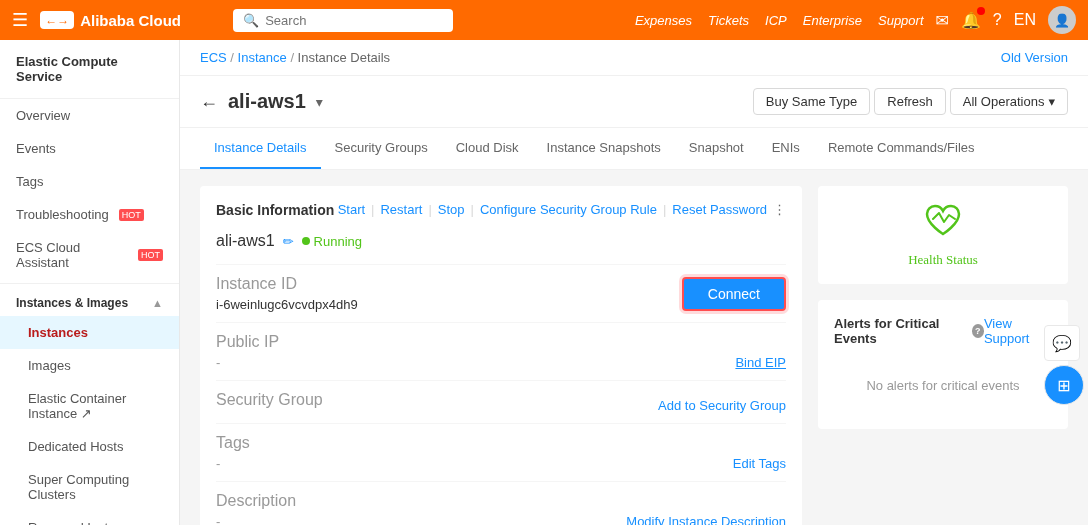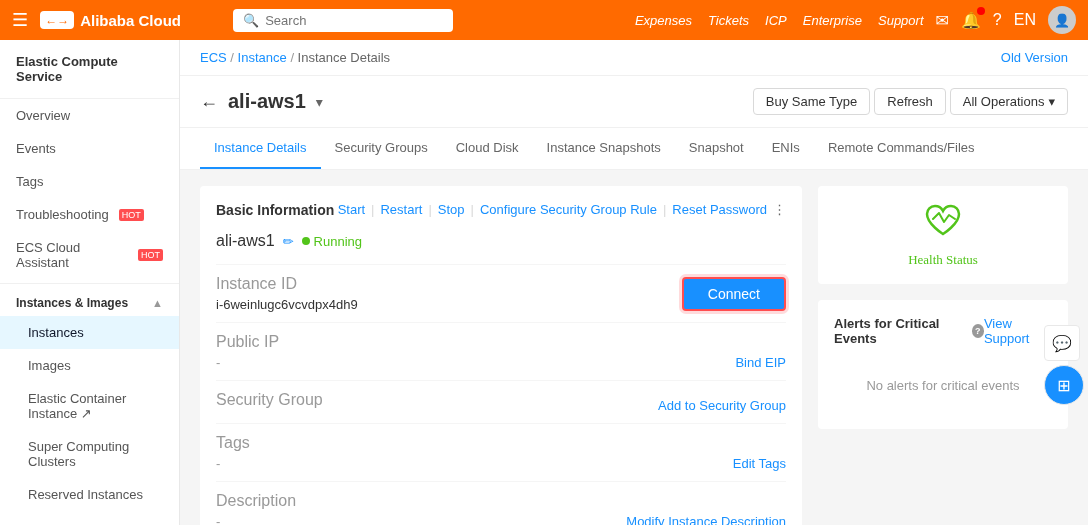--- a/index.html
+++ b/index.html
@@ -21,21 +21,21 @@
     .badge { position: absolute; top: -4px; right: -4px; background: #f00; border-radius: 50%; width: 8px; height: 8px; }
     .avatar { width: 28px; height: 28px; border-radius: 50%; background: #ccc; display: flex; align-items: center; justify-content: center; cursor: pointer; overflow: hidden; }
 
     
     .layout { display: flex; margin-top: 40px; height: calc(100vh - 40px); }
 
     
     .sidebar { width: 180px; background: white; border-right: 1px solid #e8e8e8; overflow-y: auto; flex-shrink: 0; }
     .sidebar-header { padding: 14px 16px; font-size: 13px; font-weight: 600; color: #333; border-bottom: 1px solid #f0f0f0; }
     .sidebar-item { padding: 9px 16px; font-size: 13px; color: #555; cursor: pointer; display: flex; align-items: center; gap: 6px; }
-    .sidebar-item.active { color: #0f172a; background: #e6f7ff; font-weight: 400; }
+    .sidebar-item.active { color: #b91c1c; background: #e6f7ff; font-weight: 700; }
     .sidebar-section { padding: 8px 16px 4px; font-size: 12px; font-weight: 600; color: #333; display: flex; align-items: center; justify-content: space-between; margin-top: 4px; }
     .sidebar-divider { height: 1px; background: #f0f0f0; margin: 4px 0; }
     .hot-badge { background: #ff4d4f; color: white; font-size: 9px; padding: 1px 3px; border-radius: 2px; margin-left: 4px; }
     .indent { padding-left: 28px; }
     .collapse-icon { font-size: 11px; color: #999; }
 
     
     .main { flex: 1; overflow-y: auto; background: #f5f5f5; }
 
     
@@ -166,20 +166,23 @@
       <div class="sidebar-item indent active">
         <span>Instances</span>
       </div>
       <div class="sidebar-item indent">
         <span>Images</span>
       </div>
       <div class="sidebar-item indent">
         <span>Elastic Container Instance ↗</span>
       </div>
       <div class="sidebar-item indent">
+        <span>Dedicated Hosts</span>
+      </div>
+      <div class="sidebar-item indent">
         <span>Super Computing Clusters</span>
       </div>
       <div class="sidebar-item indent">
         <span>Reserved Instances</span>
       </div>
 
     </div>
 
   </aside>
 
@@ -273,21 +276,21 @@
             <div class="connect-btn-wrap">
               <button class="connect-btn">Connect</button>
             </div>
           </div>
 
           <div style="border-top:1px solid #f5f5f5; padding: 10px 0; display:flex; justify-content:space-between;">
             <div>
               <div class="info-label">Public IP</div>
               <div class="info-value dash">-</div>
             </div>
-            <a class="action-link" style="align-self:flex-end;">Bind EIP</a>
+            <a class="action-link" style="align-self:flex-end;text-decoration:underline;">Bind EIP</a>
           </div>
 
           <div style="border-top:1px solid #f5f5f5; padding: 10px 0; display:flex; justify-content:space-between;">
             <div>
               <div class="info-label">Security Group</div>
             </div>
             <a class="action-link" style="align-self:flex-end;">Add to Security Group</a>
           </div>
 
           <div style="border-top:1px solid #f5f5f5; padding: 10px 0; display:flex; justify-content:space-between;">

